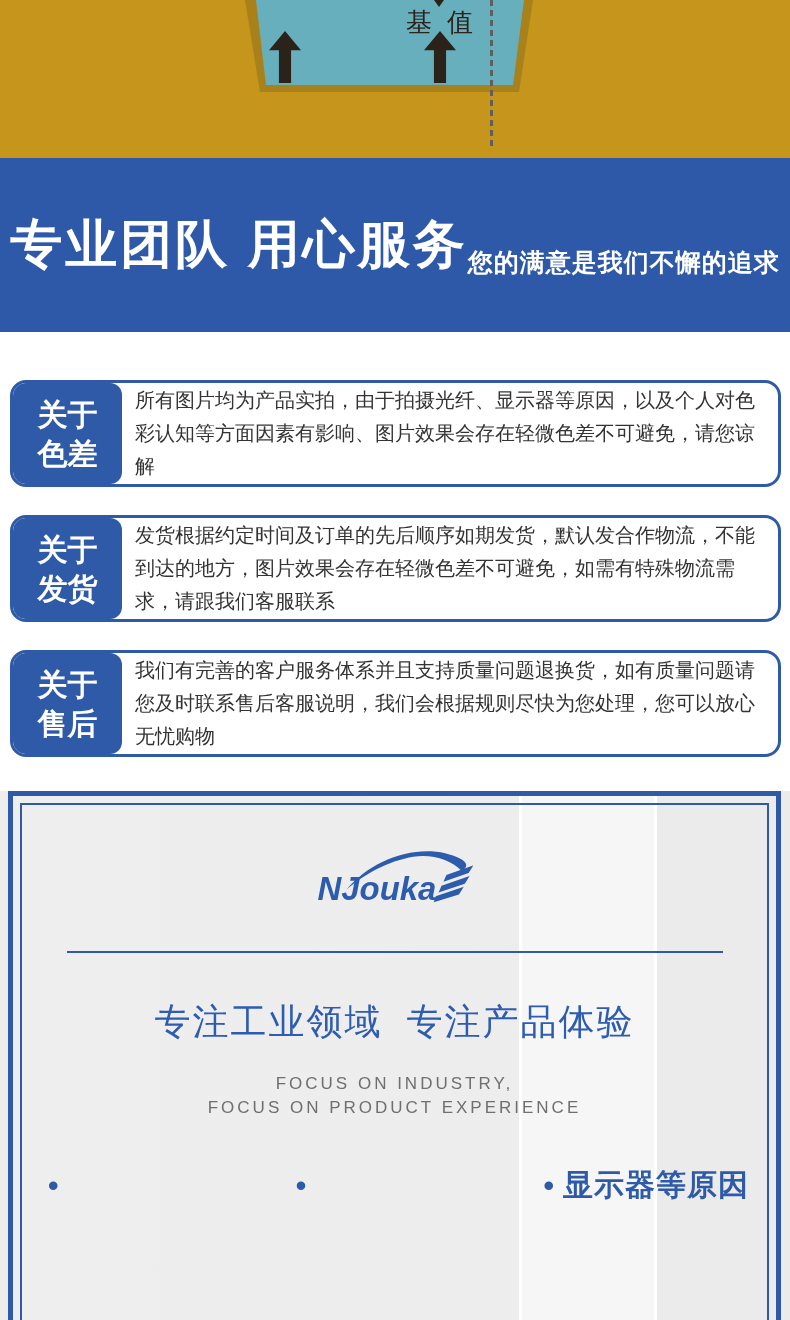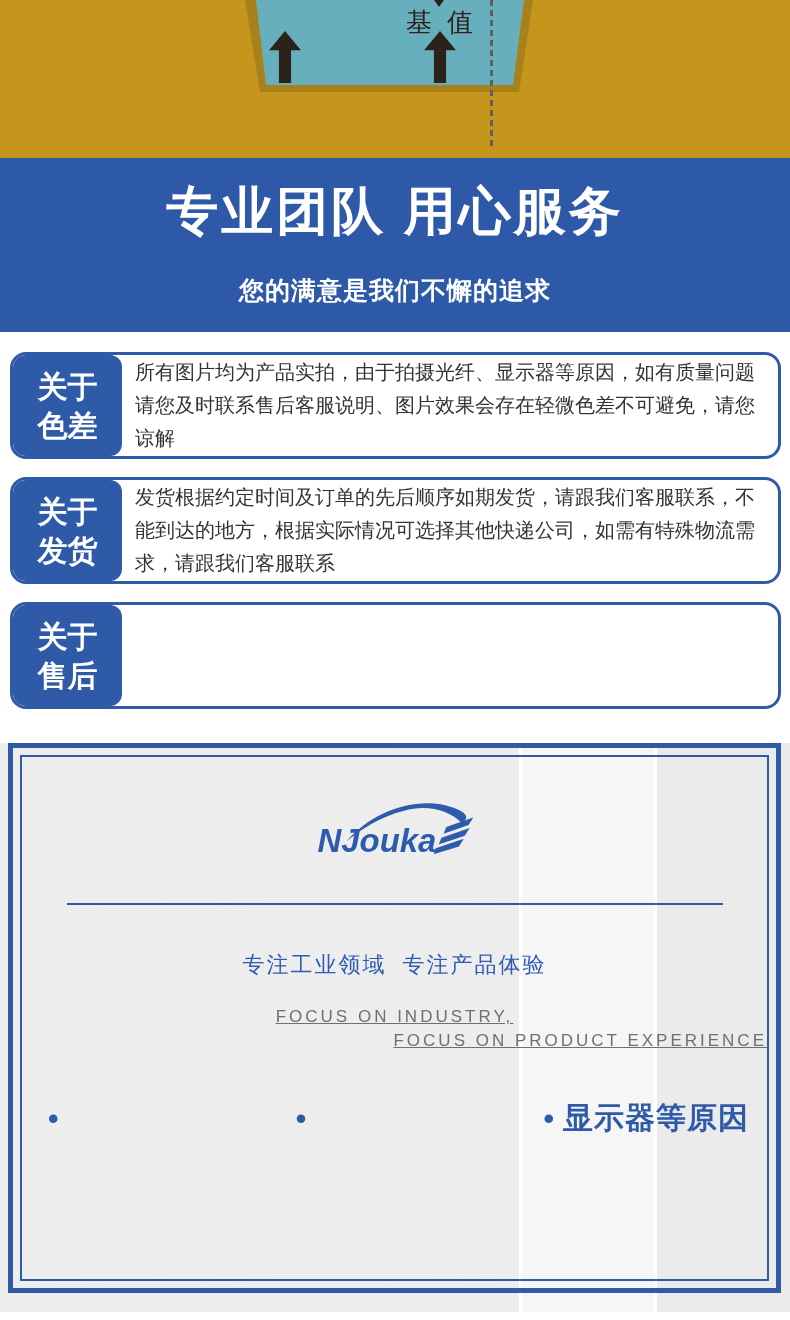--- a/index.html
+++ b/index.html
@@ -20,28 +20,28 @@
   .down-tip { position:absolute; left:429px; top:-7px; width:0; height:0;
               border-left:10px solid transparent; border-right:10px solid transparent;
               border-top:14px solid #2b2219; }
   .base-label { position:absolute; left:406px; top:5px; display:flex; gap:15px;
                 font-size:26px; color:#2b2219; }
   .dashed-line { position:absolute; left:490px; top:0; width:3px; height:147px;
                  background:repeating-linear-gradient(to bottom,#5f5f5f 0,#5f5f5f 6px,transparent 6px,transparent 10px); }
 
   
   .banner { width:790px; height:174px; background:#2e59a9; color:#ffffff; text-align:center;
-            display:flex; flex-direction:column; justify-content:center; align-items:center; }
+            display:flex; flex-direction:row; justify-content:center; align-items:center; }
   .banner-title { font-size:52px; font-weight:bold; letter-spacing:3px; line-height:1.1; }
   .banner-subtitle { font-size:25px; font-weight:bold; letter-spacing:1px; margin-top:34px; }
 
   
   .cards { background:#ffffff; padding:20px 9px 24px 10px; }
   .card { display:flex; height:107px; border:3px solid #2e5aa8; border-radius:16px;
-          background:#ffffff; margin-bottom:18px; overflow:hidden; }
+          background:#ffffff; margin-bottom:18px; overflow:hidden;margin-top:28px; }
   .card:last-child { margin-bottom:0; }
   .card-label { flex:0 0 109px; background:#2e5aa8; border-radius:12px; color:#ffffff;
                 display:flex; flex-direction:column; justify-content:center; align-items:center;
                 font-size:30px; font-weight:bold; line-height:39px; }
   .card-body { flex:1; display:flex; align-items:center; padding:4px 12px 4px 13px;
                font-size:20px; line-height:33px; color:#333333; }
 
   
   .prod-section { width:790px; height:569px;
       background:linear-gradient(to right,
@@ -50,24 +50,24 @@
         #f5f6f5 522px, #f5f6f5 654px,
         #ffffff 654px, #ffffff 657px,
         #ebebeb 657px, #ebebeb 790px); }
   .prod-box { margin:10px 9px 0 8px; height:550px; border:5px solid #2e5aa8; padding:7px; }
   .prod-inner { height:100%; border:2px solid #2e5aa8; text-align:center; }
   .logo { margin-top:40px; }
   .logo svg text { font-family:"Liberation Sans","DejaVu Sans",sans-serif; }
   .prod-heading { margin-top:2px; font-size:58px; font-weight:bold; color:#2d57a8;
                   letter-spacing:2px; text-shadow:2px 3px 1px rgba(110,110,110,0.28); }
   .prod-divider { width:656px; height:2px; background:#2e5aa8; margin:40px auto 0; }
-  .prod-tagline { margin-top:45px; font-size:22px; color:#2d5cb0; letter-spacing:2px; white-space:pre; }
-  .prod-en { font-size:17px; color:#6f6f6f; letter-spacing:3px;text-decoration:underline; }
+  .prod-tagline { margin-top:45px; font-size:36px; color:#2d5cb0; letter-spacing:2px; white-space:pre; }
+  .prod-en { font-size:17px; color:#6f6f6f; letter-spacing:3px; }
   .prod-en.l1 { margin-top:27px; }
-  .prod-en.l2 { margin-top:4px;text-align:right; }
+  .prod-en.l2 { margin-top:4px; }
   .prod-bullets { margin-top:47px; display:flex; justify-content:space-between;
                   padding:0 18px 0 26px; }
   .bullet-item { font-size:30px; font-weight:bold; color:#2e5aa8; letter-spacing:1px;
                  display:flex; align-items:center; }
   .bullet-dot { font-size:30px; margin-right:8px; }
 </style>
 </head>
 <body>
 
 <div class="page">
@@ -91,38 +91,41 @@
   </section>
 
   <section class="cards">
 
     <div class="card">
       <div class="card-label">
         <span>关于</span>
         <span>色差</span>
       </div>
       <div class="card-body">
-        <span>所有图片均为产品实拍，由于拍摄光纤、显示器等原因，如有质量问题请您及时联系售后客服说明、图片效果会存在轻微色差不可避免，请您谅解</span>
+        <span>所有图片均为产品实拍，由于拍摄光纤、显示器等原因，以及个人对色彩认知等方面因素有影响、图片效果会存在轻微色差不可避免，请您谅解</span>
       </div>
     </div>
 
     <div class="card">
       <div class="card-label">
         <span>关于</span>
         <span>发货</span>
       </div>
       <div class="card-body">
-        <span>发货根据约定时间及订单的先后顺序如期发货，请跟我们客服联系，不能到达的地方，根据实际情况可选择其他快递公司，如需有特殊物流需求，请跟我们客服联系</span>
+        <span>发货根据约定时间及订单的先后顺序如期发货，默认发合作物流，不能到达的地方，图片效果会存在轻微色差不可避免，如需有特殊物流需求，请跟我们客服联系</span>
       </div>
     </div>
 
     <div class="card">
       <div class="card-label">
         <span>关于</span>
         <span>售后</span>
+      </div>
+      <div class="card-body">
+        <span>我们有完善的客户服务体系并且支持质量问题退换货，如有质量问题请您及时联系售后客服说明，我们会根据规则尽快为您处理，您可以放心无忧购物</span>
       </div>
     </div>
 
   </section>
 
   <section class="prod-section">
     <div class="prod-box">
       <div class="prod-inner">
 
         <div class="logo">

